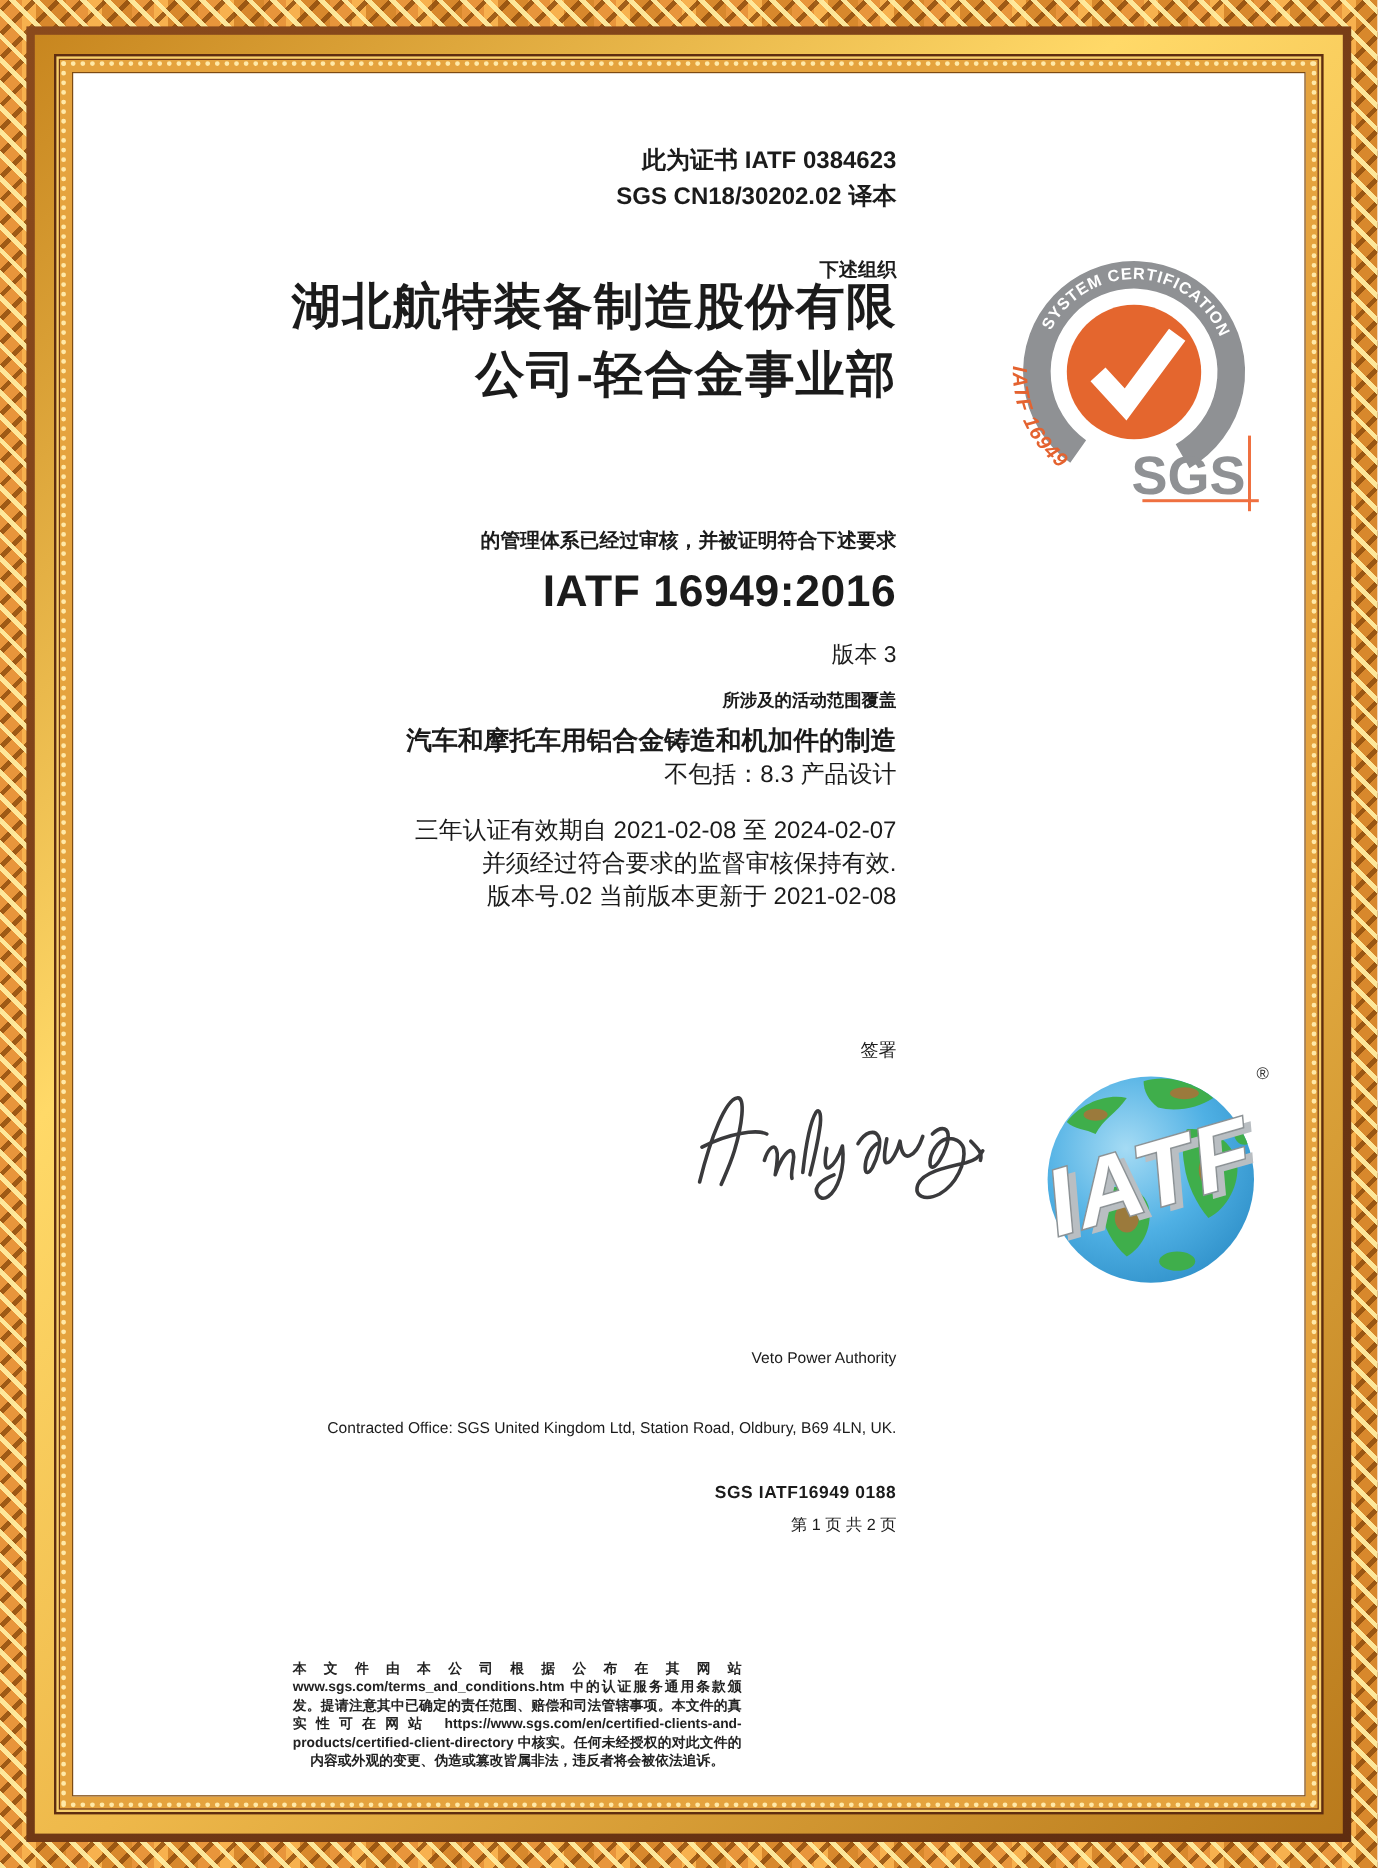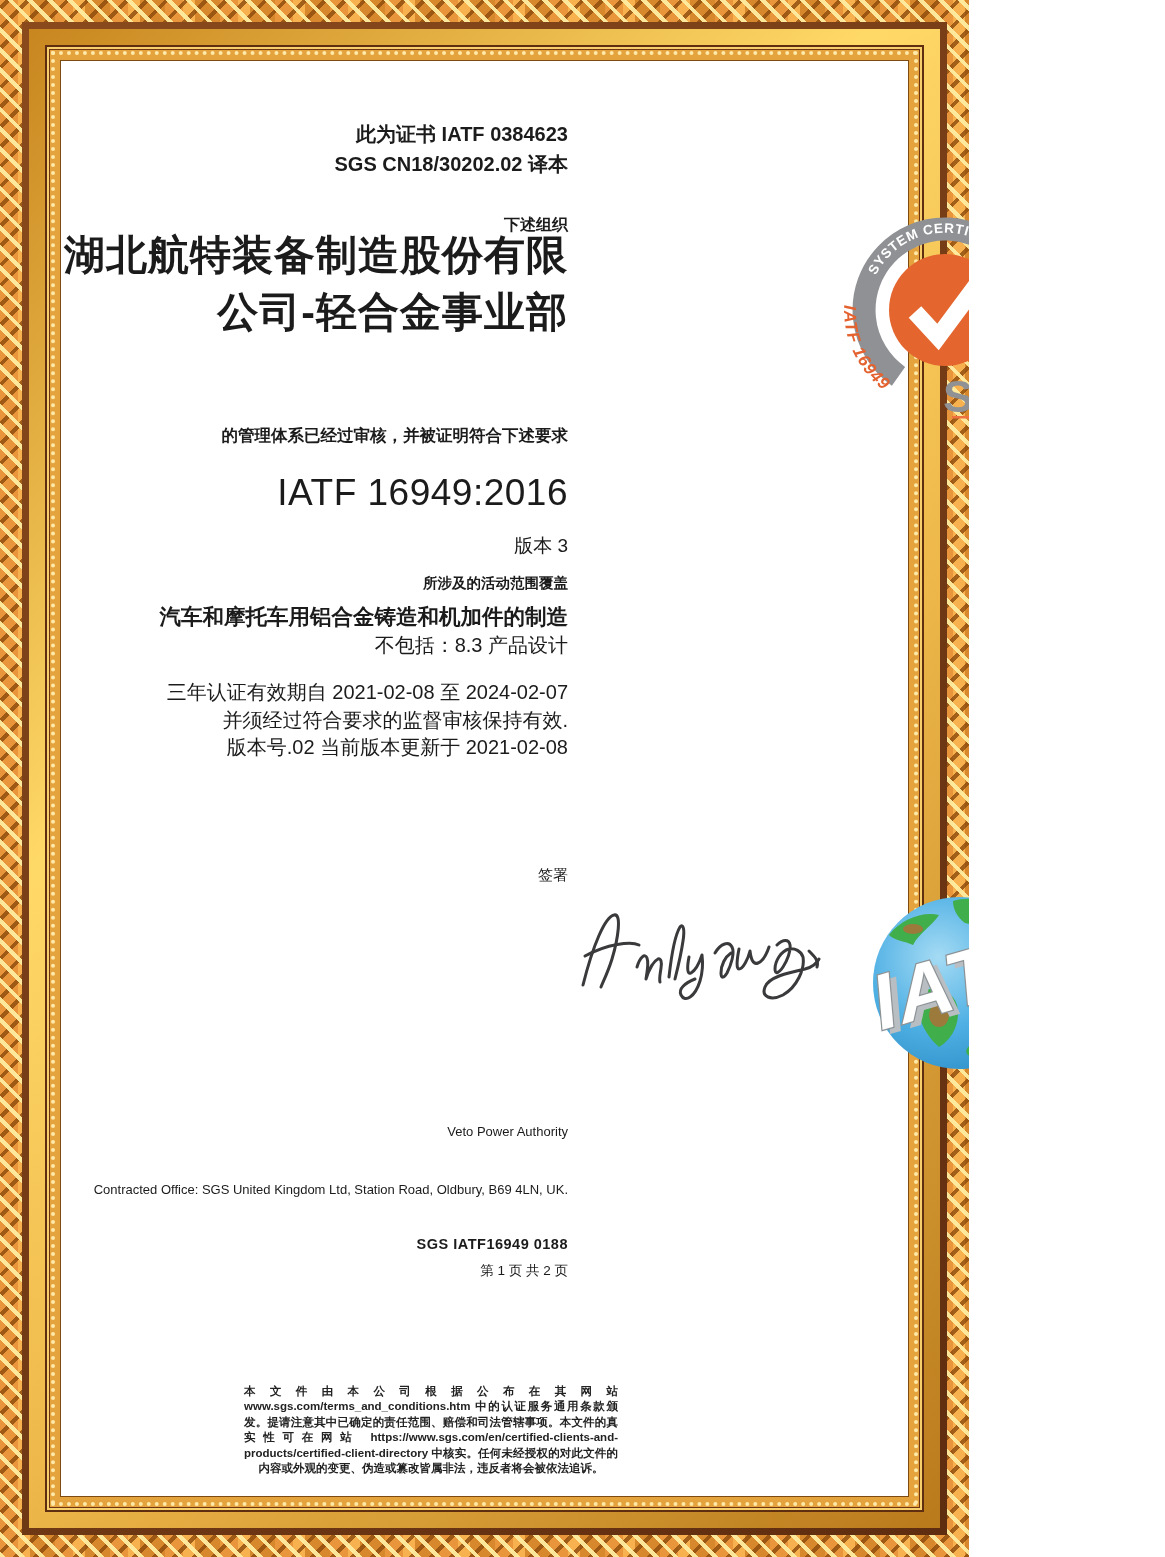--- a/index.html
+++ b/index.html
@@ -1,16 +1,16 @@
 <!DOCTYPE html>
 <html><head>
 <meta charset="utf-8">
 <style>
   html,body{margin:0;padding:0;background:#fff;}
-  .page{position:relative;width:969px;height:1557px;overflow:hidden;
+  .page{position:relative;width:1148px;height:1557px;overflow:hidden;
         font-family:"Liberation Sans","DejaVu Sans",sans-serif;color:#1b1b1b;}
   
   .fr{position:absolute;}
   .fr-carved{inset:0;
     background:
       repeating-linear-gradient(45deg, rgba(255,236,160,.95) 0 4px, rgba(210,130,40,0) 4px 14px),
       repeating-linear-gradient(-45deg, rgba(140,75,12,.8) 0 4px, rgba(140,75,12,0) 4px 14px),
       repeating-linear-gradient(90deg, #e8953b 0 18px, #f7b14e 18px 30px, #d8882c 30px 55px);}
   .fr-brown{inset:22px;background:linear-gradient(135deg,#8a4a1c,#5f2d10);}
   .fr-gold{inset:29px;background:linear-gradient(135deg,#c8861f,#ffd968 35%,#eeb84a 60%,#b97a1c);}
@@ -19,22 +19,22 @@
   .fr-line2{inset:49px;background:#6e3413;}
   .fr-beads{inset:50px;background:#e5a33e;}
   .fr-beads::after{content:'';position:absolute;inset:1px;border:4px dotted #ffe9a8;}
   .paper{position:absolute;inset:60px;background:#ffffff;border:1.5px solid #7d4a12;}
   
   .blk{position:absolute;right:340px;text-align:right;white-space:nowrap;}
   .certref{top:58px;font-size:20px;font-weight:600;line-height:30px;}
   .orgintro{top:142px;font-size:16px;font-weight:600;margin-top:12px;}
   .company{top:166px;font-size:41px;font-weight:700;line-height:57px;letter-spacing:1px;}
   .address{top:296px;font-size:20px;font-weight:600;}
-  .audit{top:364px;font-size:16.5px;font-weight:700;}
-  .standard{top:411px;font-size:37px;font-weight:400;letter-spacing:.5px;}
+  .audit{top:379px;font-size:16.5px;font-weight:700;}
+  .standard{top:411px;font-size:37px;font-weight:700;letter-spacing:.5px;}
   .version{top:472px;font-size:19px;}
   .scopeintro{top:513px;font-size:14.5px;font-weight:700;}
   .scope{top:541px;font-size:21.5px;font-weight:700;}
   .exclusion{top:571px;font-size:20px;}
   .validity{top:618px;font-size:20px;line-height:27.5px;}
   .signed{top:805px;font-size:15px;}
   .authority{top:1063px;font-size:13px;}
   .office{top:1120px;font-size:13px;line-height:17px;}
   .office a{color:#1b1b1b;text-decoration:underline;}
   .doccode{top:1175px;font-size:14.5px;font-weight:600;letter-spacing:.5px;}

